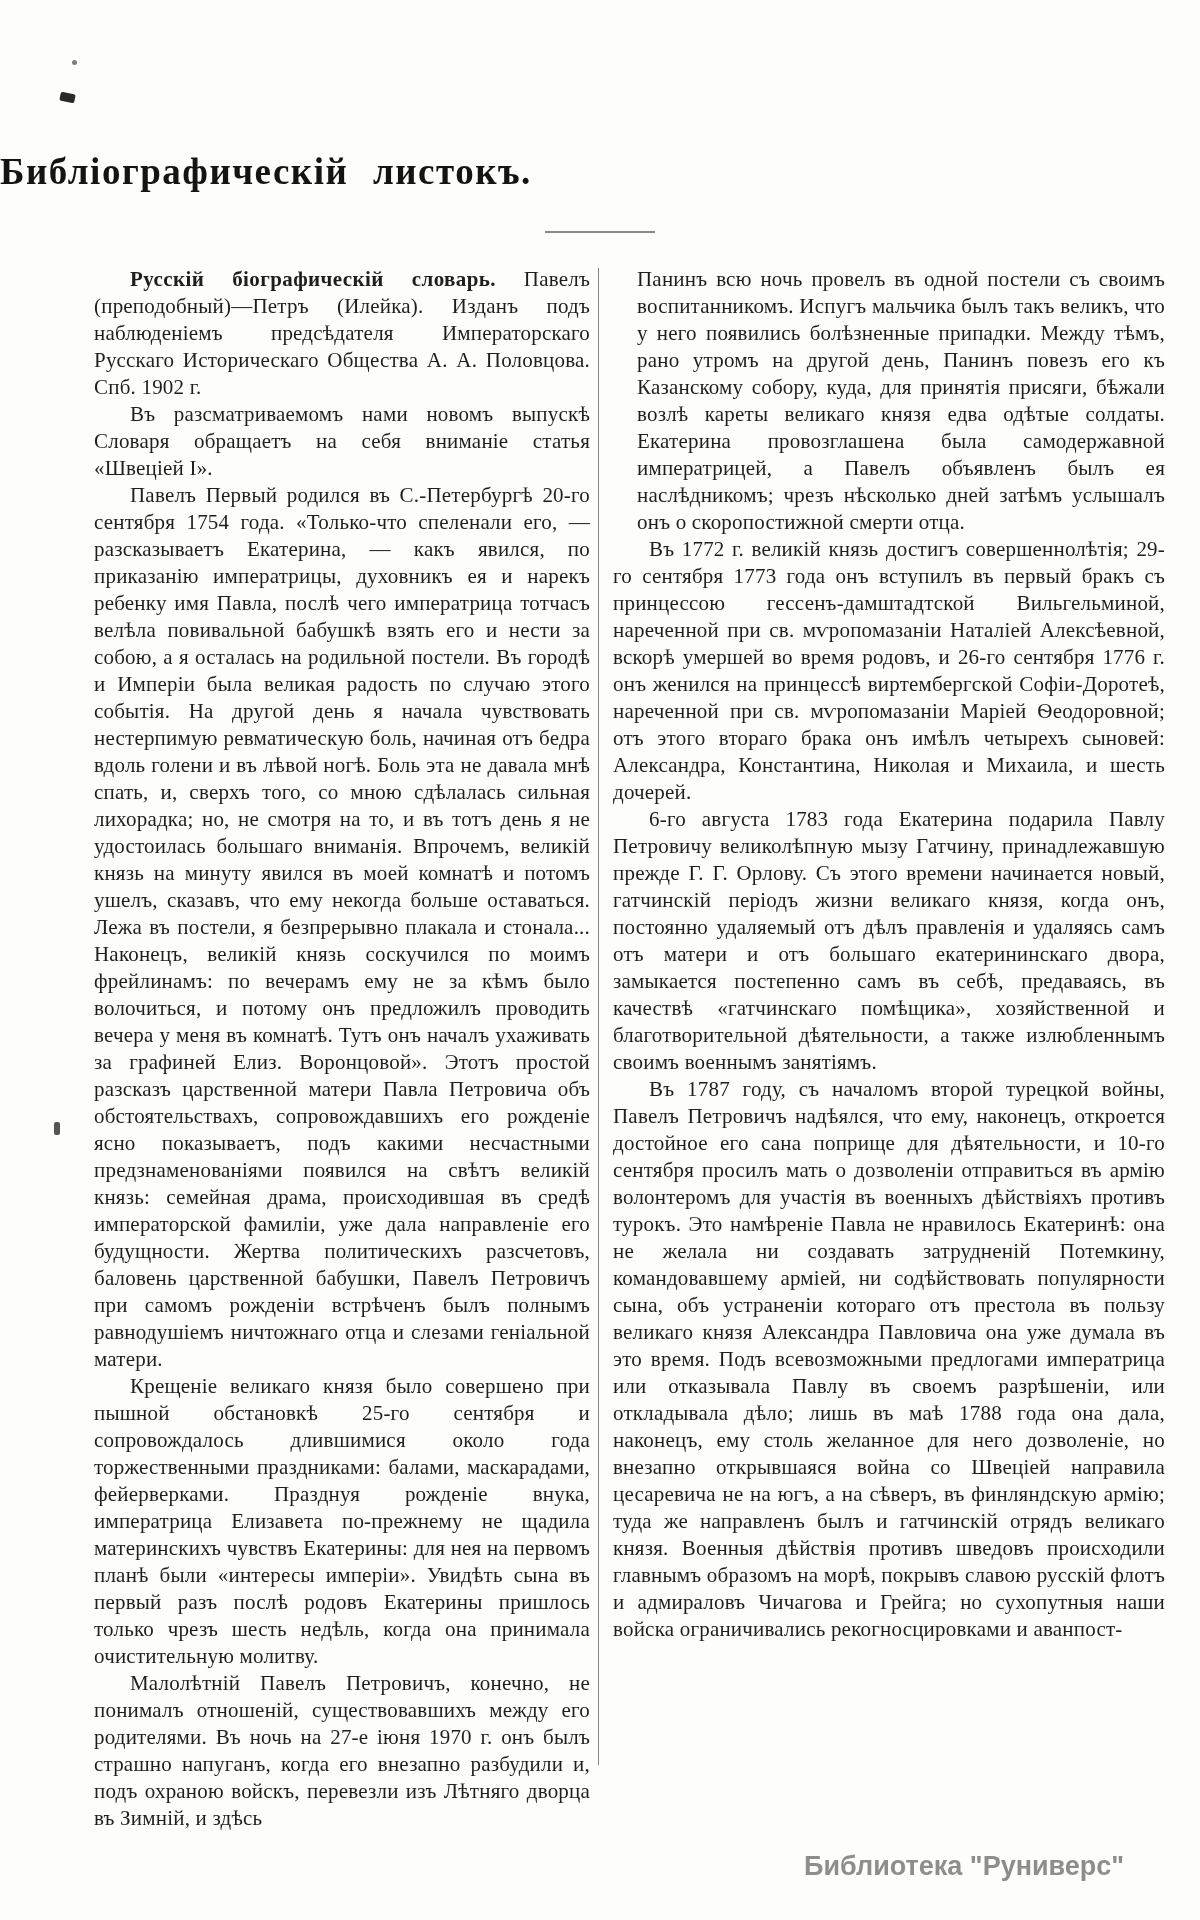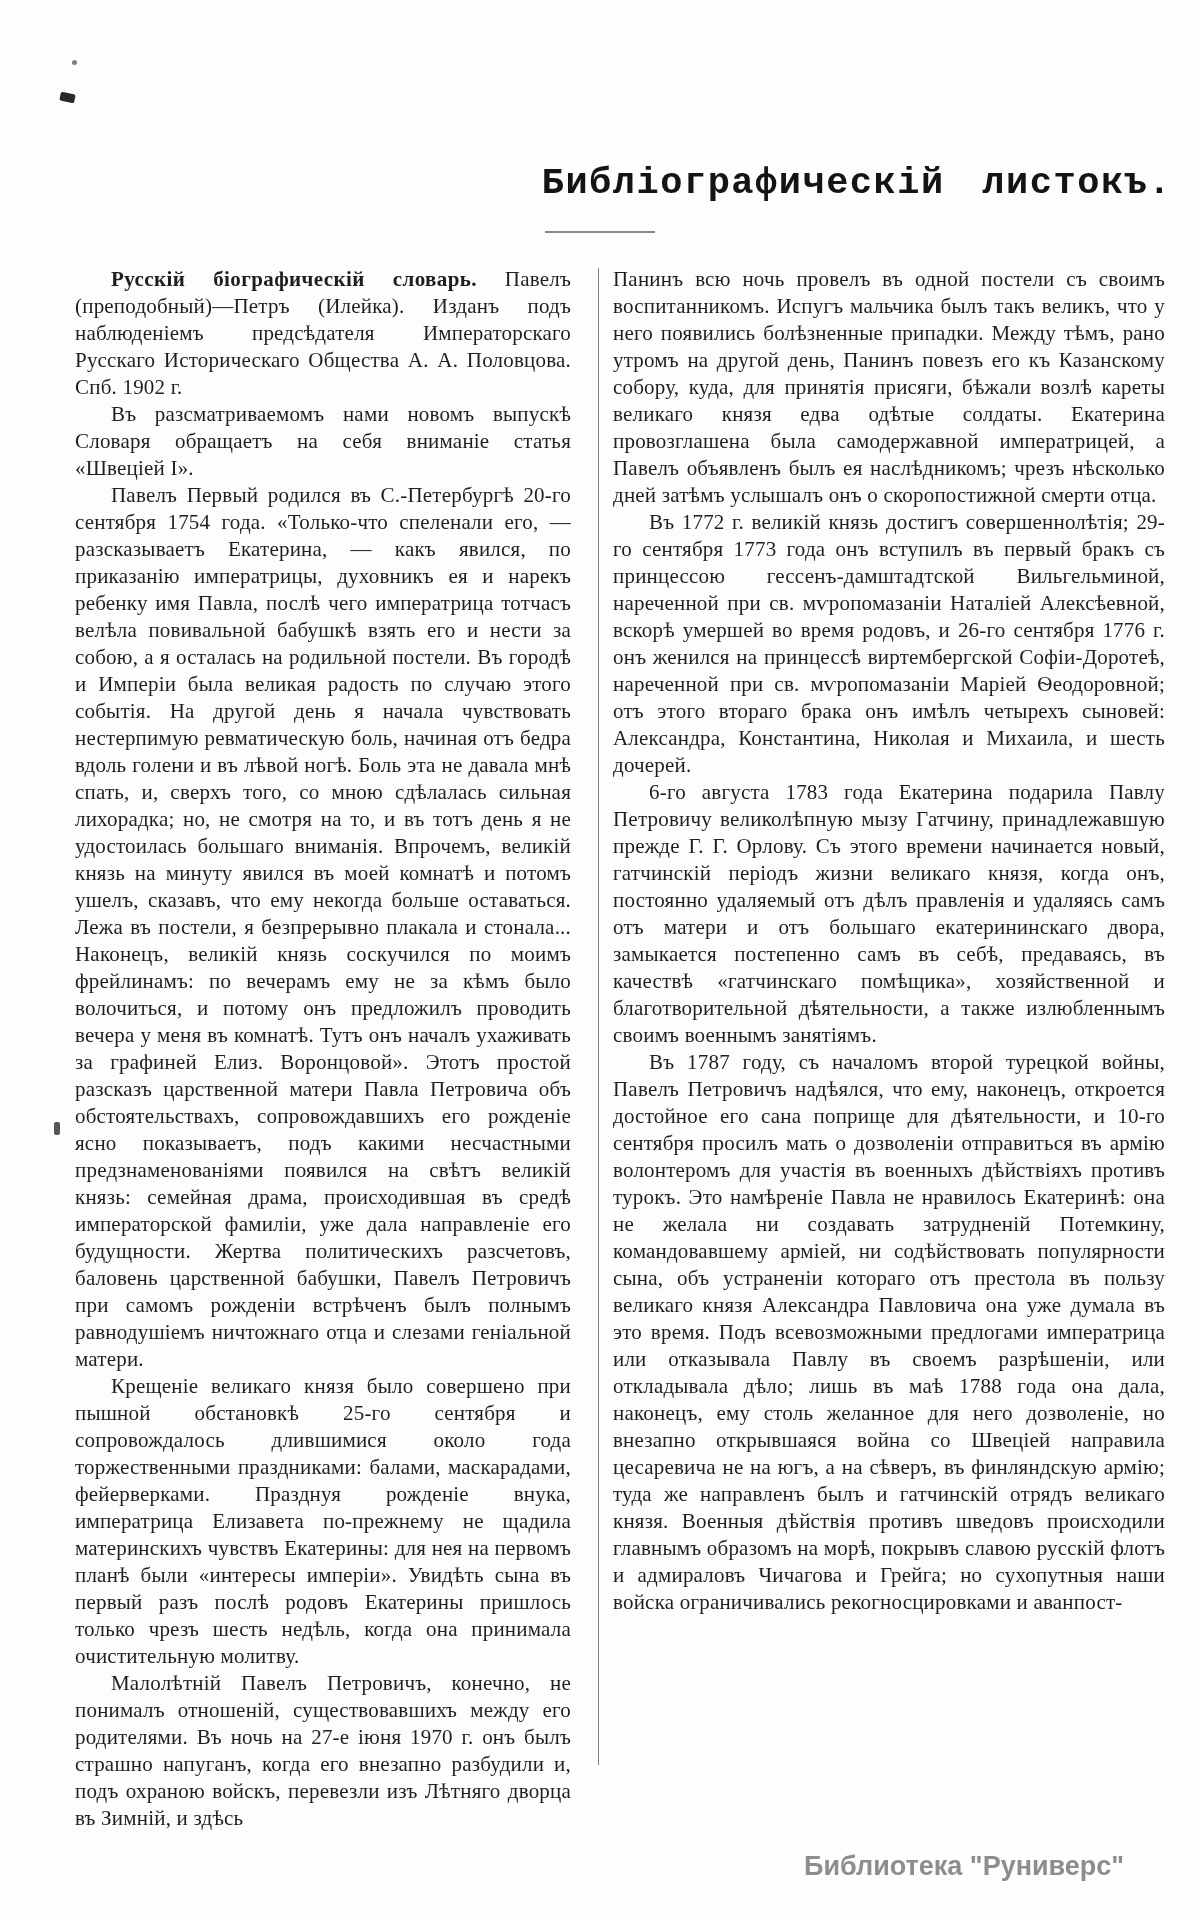--- a/index.html
+++ b/index.html
@@ -11,23 +11,23 @@
   .page {
     position: relative;
     width: 1200px; height: 1920px;
     background: #fdfdfc;
     overflow: hidden;
     color: #1b1b1b;
   }
   .page-title {
     position: absolute;
     top: 150px; left: 0; width: 1160px;
-    margin: 12px;
-    text-align: right;
-    font-family: Liberation Mono, monospace;
+    margin: 0;
+    text-align: left;
+    font-family: Liberation Serif, serif;
     font-weight: bold;
     font-size: 37px;
     letter-spacing: 1.5px;
     word-spacing: 14px;
     color: #141414;
   }
   .title-rule {
     position: absolute;
     top: 231px; left: 545px;
     width: 110px; height: 2px;
@@ -35,34 +35,34 @@
   }
   .column {
     position: absolute;
     top: 266px;
     text-align: justify;
     font-size: 21px;
     line-height: 27px;
     letter-spacing: 0.2px;
     color: #1e1e1e;
   }
-  .col-left  { left: 75px;  width: 496px; }
+  .col-left  { left: 94px;  width: 496px; }
   .col-right { left: 613px; width: 552px; }
   .column-divider {
     position: absolute;
     top: 268px; left: 598px;
     width: 1px; height: 1497px;
     background: #5a5a5a;
     opacity: 0.75;
   }
   .para {
     margin: 0;
     text-indent: 36px;
   }
-  .col-right .para-list .para:first-child { text-indent: 0; }
+  .col-right .para-list .para:first-child { text-indent: 0; margin-left: 24px; }
   .lead-bold {
     font-weight: bold;
     letter-spacing: 0.4px;
   }
   .watermark {
     position: absolute;
     top: 1851px; left: 804px;
     font-family: "Liberation Sans", sans-serif;
     font-size: 27px;
     font-weight: bold;

